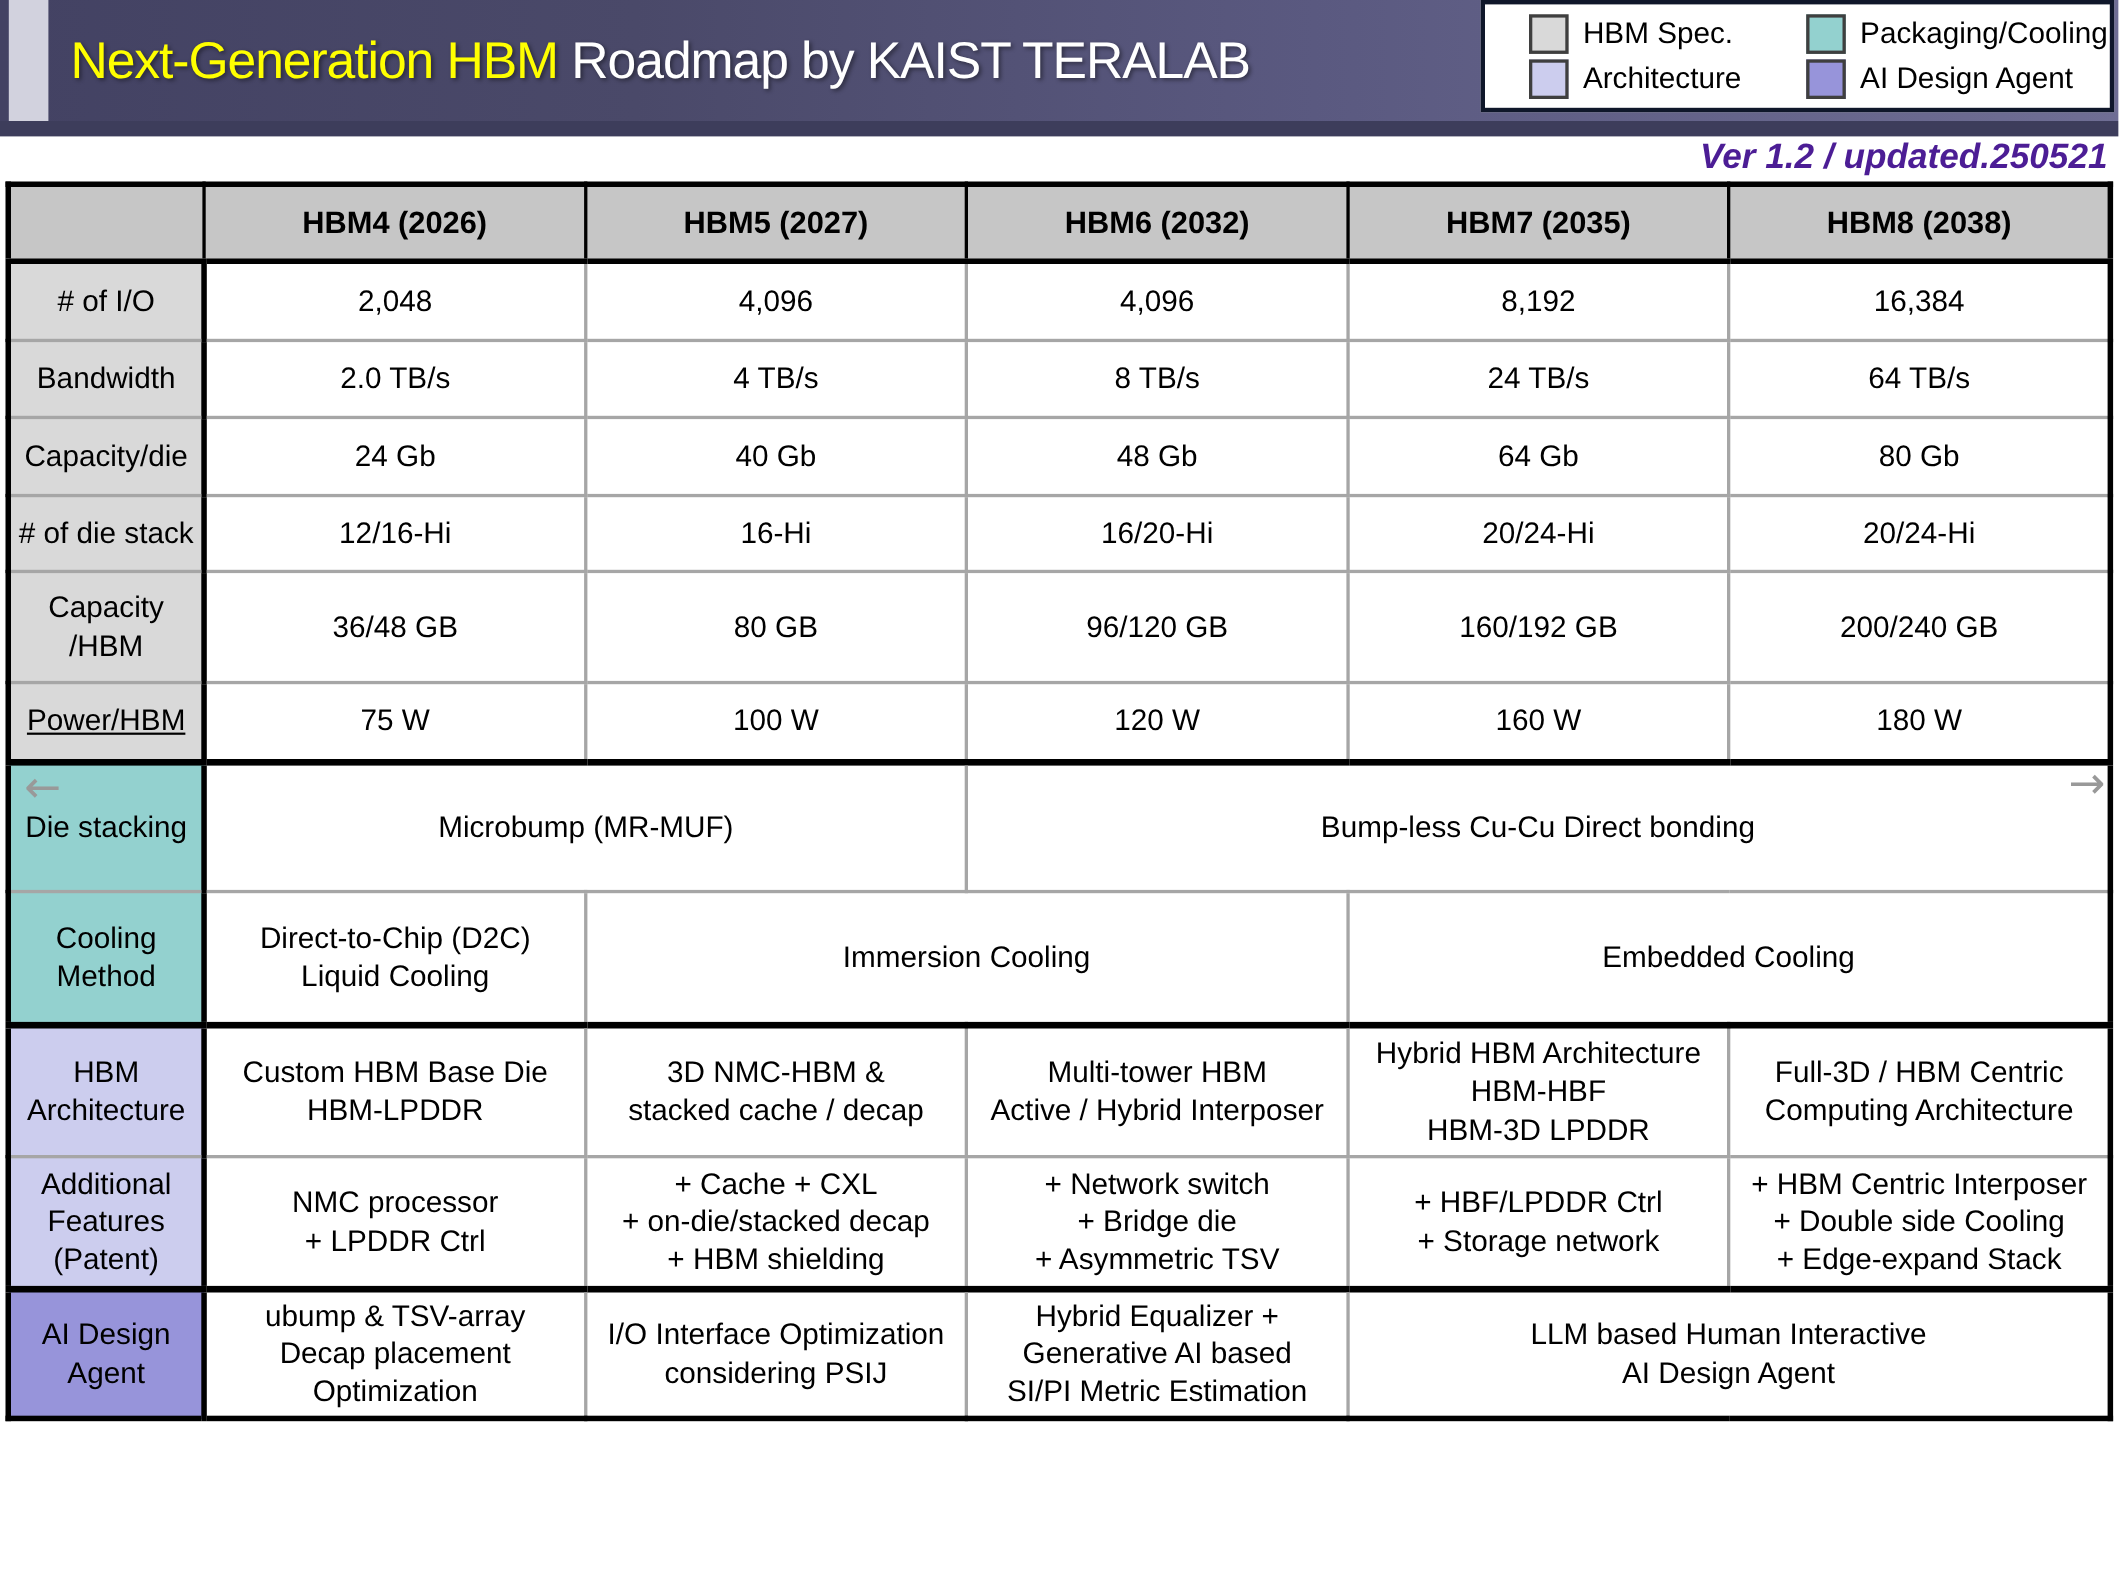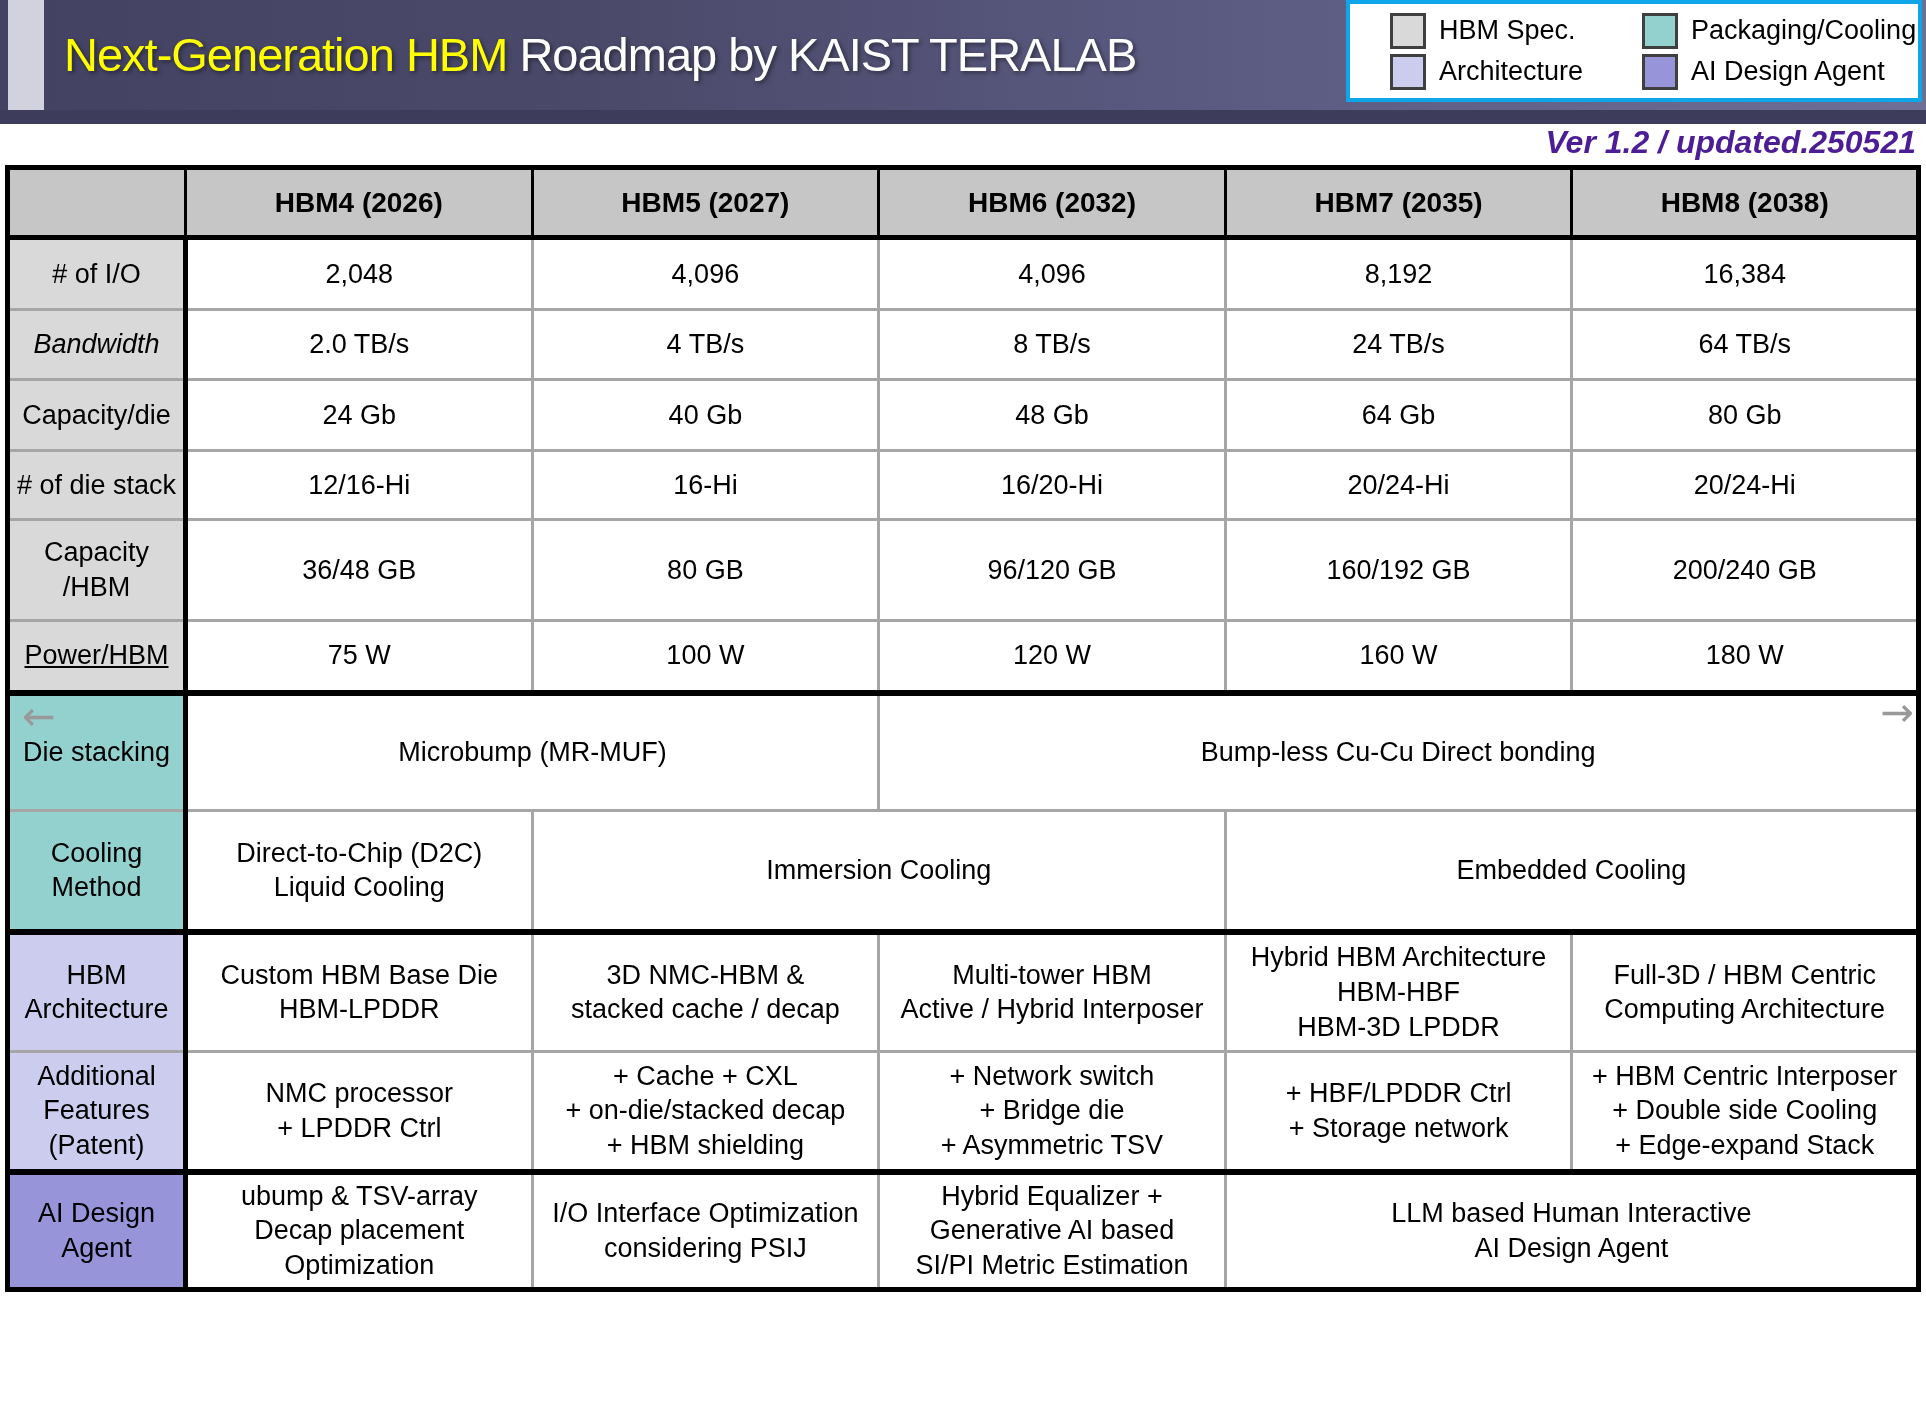--- a/index.html
+++ b/index.html
@@ -36,21 +36,21 @@
     white-space: nowrap; color: #ffffff;
     text-shadow: 2px 2px 4px rgba(0,0,0,0.45);
   }
   .title .hl { color: #ffff00; }
 
   
   .legend {
     position: absolute; top: 0; right: 4px;
     width: 576px; height: 102px;
     background: #ffffff;
-    border: 4px solid #0ea5e9;
+    border: 4px solid #0f172a;
     display: grid;
     grid-template-columns: 252px 1fr;
     grid-auto-rows: 1fr;
     align-items: center;
     padding: 6px 6px 6px 40px;
   }
   .legend-item { display: flex; align-items: center; gap: 13px; font-size: 27px; }
   .swatch { width: 36px; height: 36px; border: 3px solid #3f3f3f; flex: 0 0 auto; }
 
   
@@ -146,21 +146,21 @@
   <tbody>
     <tr style="height:72px">
       <td class="lbl" style="background-color: rgb(217, 217, 217);"># of I/O</td>
       <td>2,048</td>
       <td>4,096</td>
       <td>4,096</td>
       <td>8,192</td>
       <td>16,384</td>
     </tr>
     <tr style="height:70px">
-      <td class="lbl" style="background-color: rgb(217, 217, 217); font-style: italic;">Bandwidth</td>
+      <td class="lbl" style="background-color: rgb(217, 217, 217);">Bandwidth</td>
       <td>2.0 TB/s</td>
       <td>4 TB/s</td>
       <td>8 TB/s</td>
       <td>24 TB/s</td>
       <td>64 TB/s</td>
     </tr>
     <tr style="height:71px">
       <td class="lbl" style="background-color: rgb(217, 217, 217);">Capacity/die</td>
       <td>24 Gb</td>
       <td>40 Gb</td>

